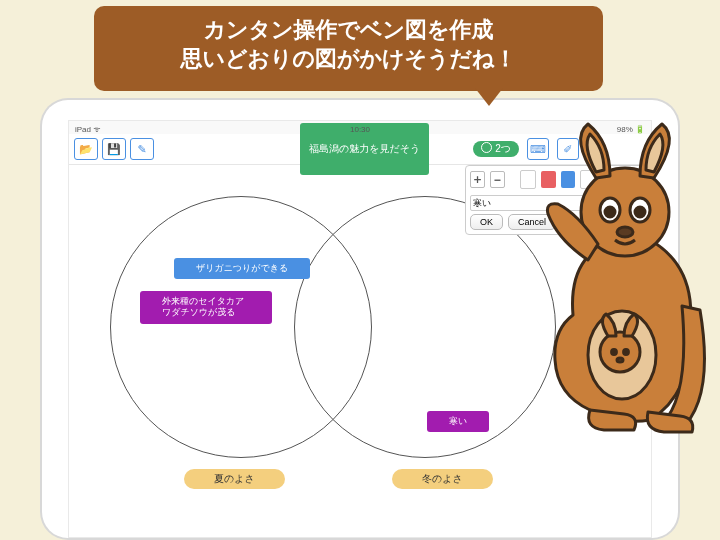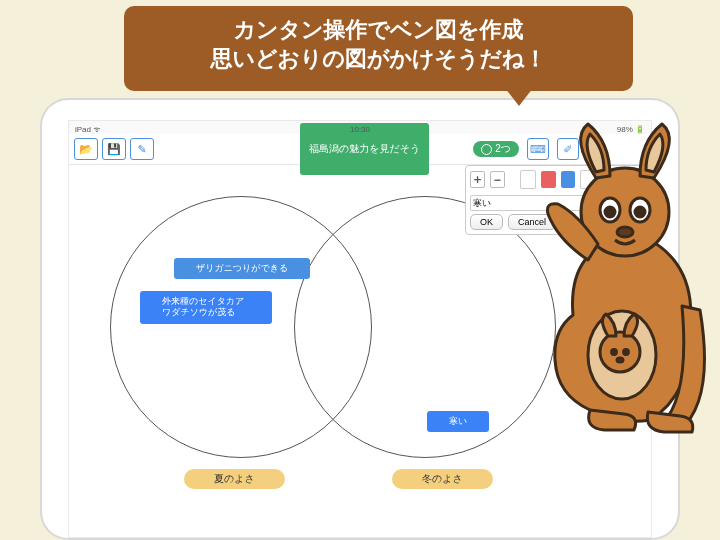--- a/index.html
+++ b/index.html
@@ -1,26 +1,26 @@
 <!DOCTYPE html>
 <html><head>
 <meta charset="utf-8">
 <style>
   html,body{margin:0;padding:0;width:720px;height:540px;font-family:"Hiragino Kaku Gothic ProN","Yu Gothic",sans-serif;overflow:hidden}
   body{background:#f5f0d9}
-  .banner{position:absolute;top:6px;left:124px;width:485px;background:#9d5c26;border-radius:10px;padding:10px 12px 18px;color:#fff;font-weight:700;font-size:22px;text-align:center;line-height:1.3;z-index:50}
+  .banner{position:absolute;top:6px;left:94px;width:485px;background:#9d5c26;border-radius:10px;padding:10px 12px 18px;color:#fff;font-weight:700;font-size:22px;text-align:center;line-height:1.3;z-index:50}
   .banner .tail{position:absolute;bottom:-15px;right:100px;width:0;height:0;border-left:14px solid transparent;border-right:14px solid transparent;border-top:18px solid #9d5c26}
   .ipad-frame{position:absolute;top:100px;left:42px;width:636px;height:438px;background:#fff;border-radius:26px;box-shadow:0 0 0 2px #d8d8d8;padding:20px 26px 0 26px;box-sizing:border-box}
   .screen{position:relative;width:100%;height:100%;background:#fff;border:1px solid #e9e9e9;box-sizing:border-box}
   .status{display:flex;justify-content:space-between;align-items:flex-end;height:13px;font-size:8px;color:#555;padding:0 6px;background:#f9f9f9}
   .status .mid{position:absolute;left:50%;transform:translateX(-50%)}
   .toolbar{display:flex;align-items:center;height:26px;padding:2px 5px;border-bottom:1px solid #e6e6e6;gap:4px}
   .tbtn{width:22px;height:20px;border:1px solid #4a90e2;border-radius:3px;display:flex;align-items:center;justify-content:center;font-size:11px;color:#4a90e2;background:#fff}
   .title-chip{font-size:10px;color:#fff;background:#3fae6b;border-radius:3px;padding:19px 9px;margin-left:142px}
-  .count-btn{display:flex;align-items:center;gap:3px;background:#3fae6b;color:#fff;border-radius:10px;padding:1px 8px;font-size:10px;margin-left:40px}
+  .count-btn{display:flex;gap:3px;background:#3fae6b;color:#fff;border-radius:10px;padding:1px 8px;font-size:10px;margin-left:40px}
   .count-btn .circ{width:9px;height:9px;border:1.5px solid #fff;border-radius:50%}
   .rt-btn{width:20px;height:20px;border:1px solid #4a90e2;border-radius:3px;display:flex;align-items:center;justify-content:center;font-size:11px;color:#4a90e2;margin-left:4px}
   .palette{position:absolute;top:44px;right:6px;width:170px;background:#fff;border:1px solid #ccc;border-radius:4px;padding:4px;font-size:9px;z-index:15}
   .palette .pm-row{display:flex;align-items:center;gap:5px;margin-bottom:3px}
   .pm{width:15px;height:15px;border:1px solid #bbb;border-radius:2px;display:flex;align-items:center;justify-content:center;color:#555;font-weight:700;font-size:12px}
   .sw{width:17px;height:17px;border-radius:2px}
   .sw.w{border:1px solid #ccc;background:#fff}
   .sw.r{background:#e86062}
   .sw.b{background:#4a90e2}
   .sw.y{border:1px solid #ccc;background:#fff}
@@ -28,21 +28,21 @@
   .sw.p{border:1px solid #ccc;background:#fff}
   .palette input.txt{width:100%;box-sizing:border-box;border:1px solid #ccc;border-radius:2px;font-size:9px;padding:2px;margin:3px 0}
   .palette .btns{display:flex;gap:5px}
   .palette button{font-size:9px;padding:2px 9px;border:1px solid #bbb;border-radius:5px;background:linear-gradient(#fff,#eee)}
   .canvas{position:absolute;top:40px;left:0;right:0;bottom:0}
   .circle{position:absolute;border:1px solid #555;border-radius:50%;background:transparent}
   .c-left{top:35px;left:41px;width:260px;height:260px}
   .c-right{top:35px;left:225px;width:260px;height:260px}
   .note{position:absolute;color:#fff;font-size:9px;line-height:1.25;padding:5px 22px;border-radius:3px}
   .note.blue{background:#4a90e2}
-  .note.red{background:#3b82f6}
+  .note.red{background:#a21caf}
   .caption{position:absolute;font-size:10px;color:#333;background:#f4cf7e;padding:3px 30px;border-radius:10px}
   .mascot{position:absolute;top:120px;right:10px;width:180px;height:320px;z-index:60}
 </style>
 </head>
 <body>
 
 <div class="banner">
   <div>カンタン操作でベン図を作成</div>
   <div>思いどおりの図がかけそうだね！</div>
   <div class="tail"></div>

